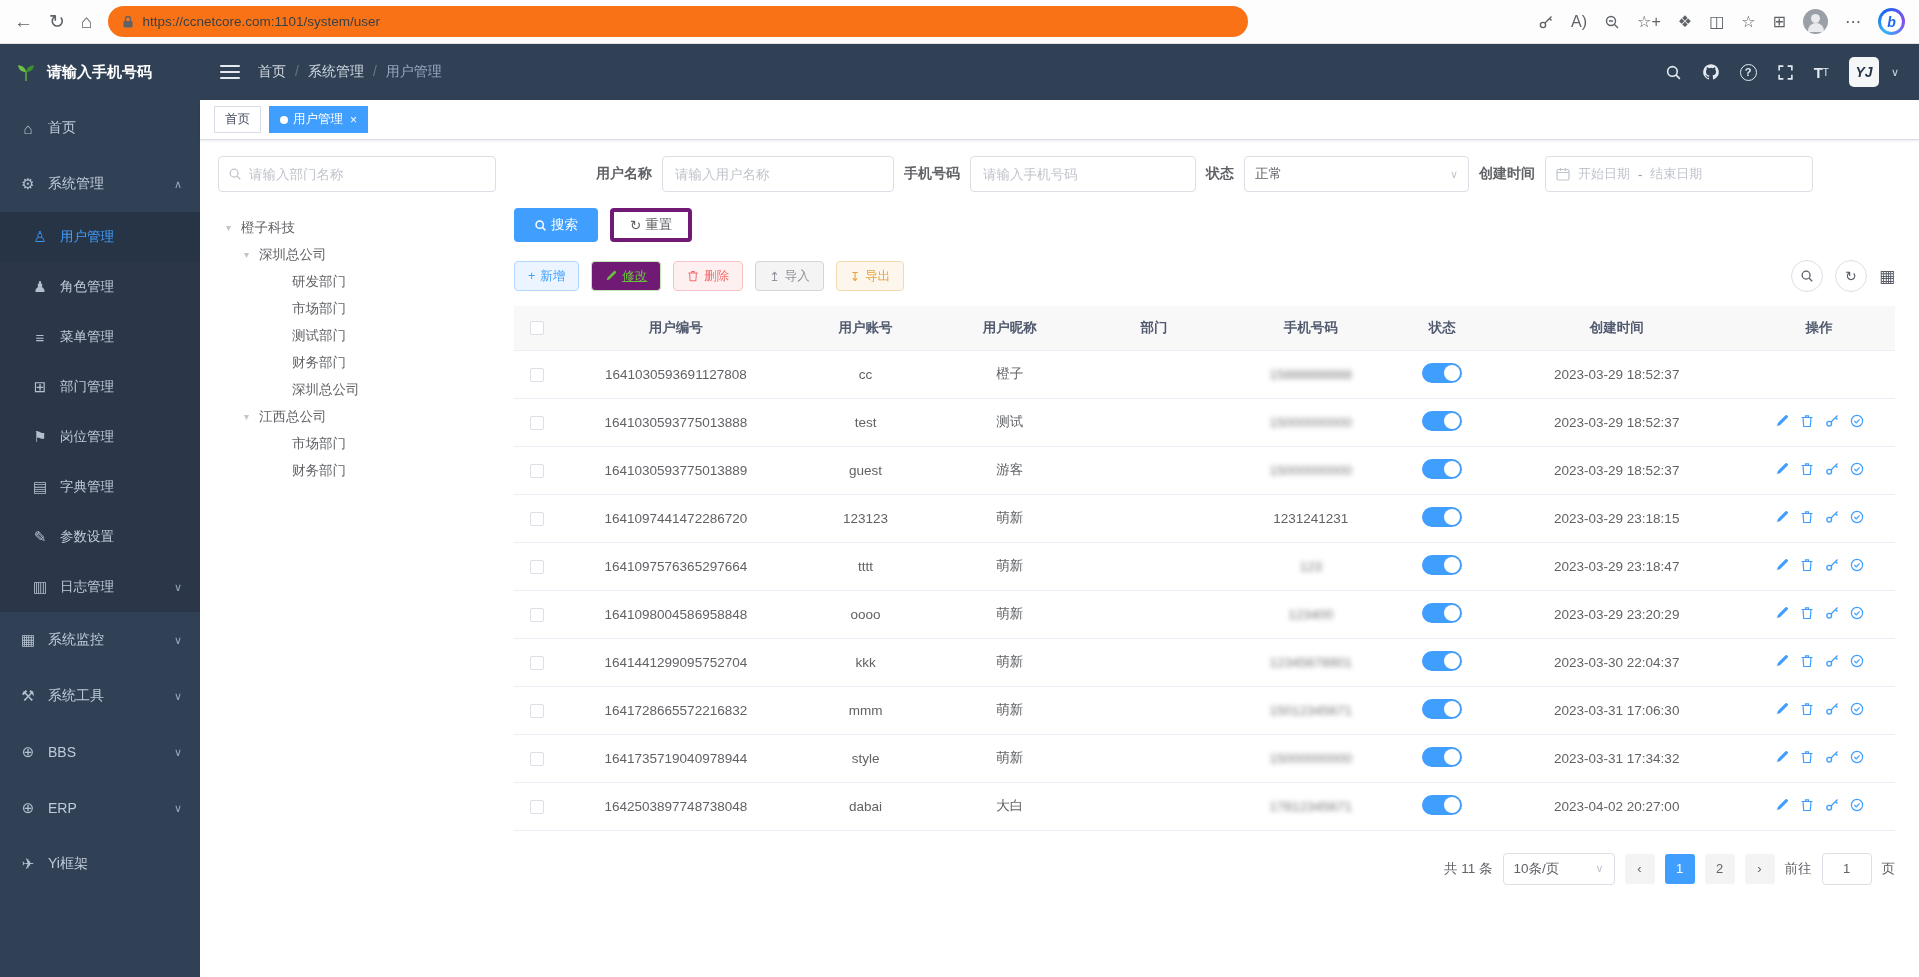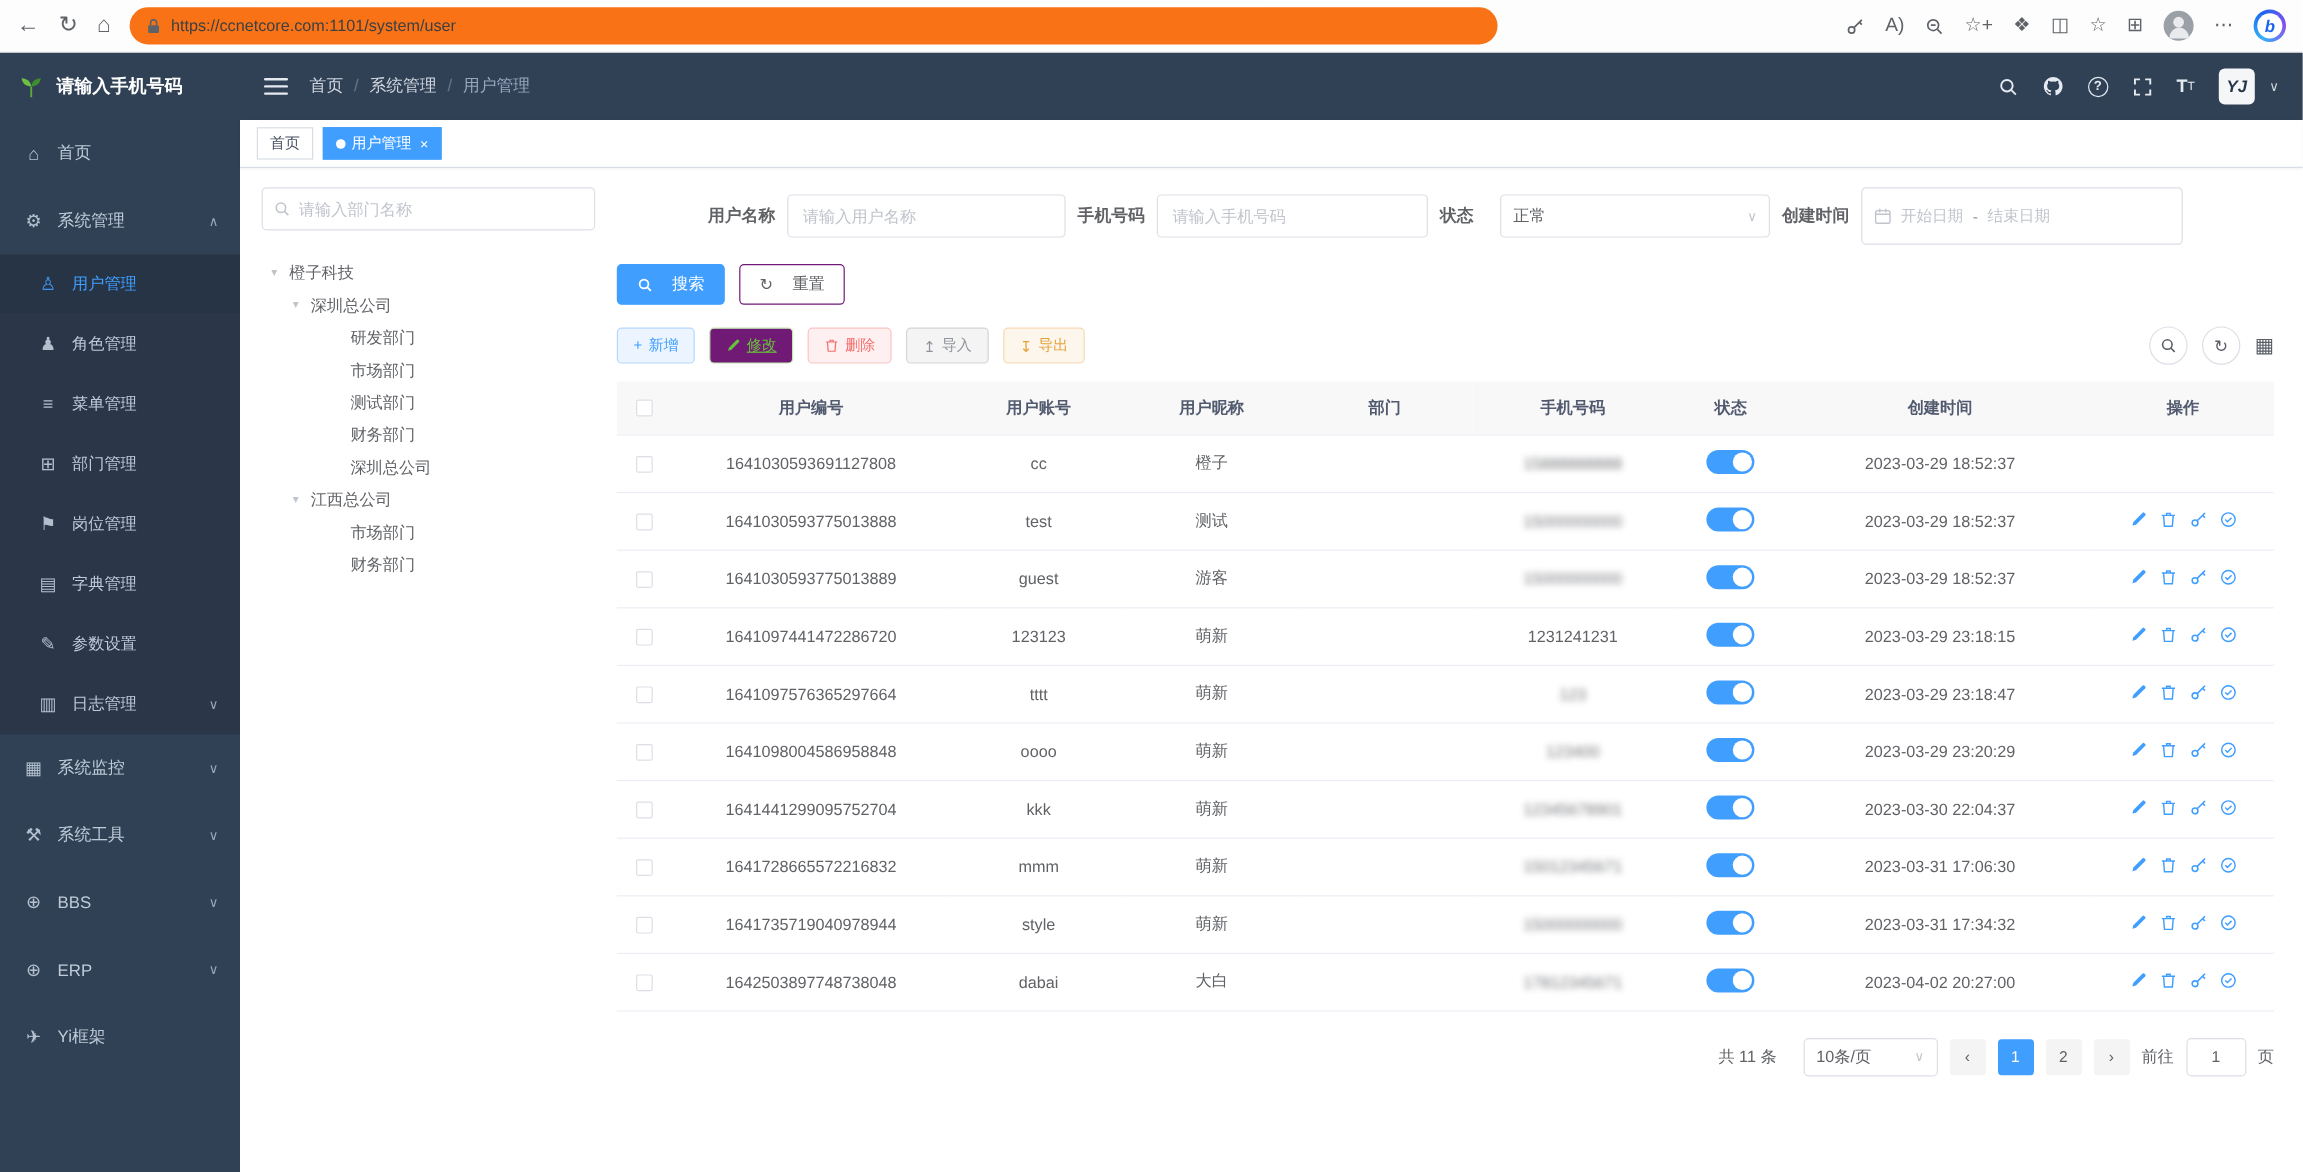--- a/index.html
+++ b/index.html
@@ -76,31 +76,31 @@
   .tree { margin-top:22px; font-size:13.5px; color:#606266; }
   .tree-node { height:27px; display:flex; align-items:center; cursor:pointer; white-space:nowrap; }
   .tree-caret { font-size:10px; color:#c0c4cc; margin-right:5px; width:10px; display:inline-block; }
 
   .filter-row { display:flex; align-items:center; justify-content:center; gap:10px; }
   .f-group { display:flex; align-items:center; gap:10px; }
   .f-label { font-size:14px; font-weight:bold; color:#606266; white-space:nowrap; }
   .f-input { height:36px; border:1px solid #dcdfe6; border-radius:4px; padding:0 12px; font-size:13.5px; color:#606266; outline:none; }
   .w-232 { width:232px; } .w-226 { width:226px; }
   .select { height:36px; border:1px solid #dcdfe6; border-radius:4px; background:#fff;
-    display:flex; align-items:center; justify-content:space-between; padding:0 10px; cursor:pointer;margin-left:12px; }
+    display:flex; align-items:center; justify-content:space-between; padding:0 10px; cursor:pointer; }
   .sel-text { font-size:13.5px; color:#606266; }
   .sel-caret { font-size:11px; color:#c0c4cc; }
   .w-status { width:225px; }
-  .daterange { width:268px; height:48px; border:1px solid #dcdfe6; border-radius:4px;
+  .daterange { width:268px; height:36px; border:1px solid #dcdfe6; border-radius:4px;
     display:flex; align-items:center; gap:8px; padding:4px 10px; cursor:pointer; }
   .dr-ph { font-size:13px; color:#c0c4cc; } .dr-sep { font-size:13px; color:#909399; }
 
   .btn-row { margin-top:16px; display:flex; gap:12px; }
-  .btn { height:34px; border-radius:4px; border:1px solid #701a75; background:#fff;
-    padding:0 16px; font-size:13.5px; color:#606266; display:inline-flex; align-items:center; gap:16px; cursor:pointer; }
+  .btn { height:34px; border-radius:4px; border:4px solid #701a75; background:#fff;
+    padding:0 16px; font-size:13.5px; color:#606266; display:inline-flex; align-items:center; gap:4px; cursor:pointer; }
   .btn-primary { background:#409eff; border-color:#409eff; color:#fff; }
 
   .toolbar { margin-top:18px; display:flex; align-items:center; gap:12px; }
   .chip { height:30px; border-radius:4px; padding:0 13px; font-size:12.5px;
     display:inline-flex; align-items:center; gap:5px; cursor:pointer; border:1px solid; }
   .chip-add    { background:#ecf5ff; border-color:#b3d8ff; color:#409eff; }
   .chip-edit   { background:#701a75; border-color:#c2e7b0; color:#67c23a;text-decoration:underline; }
   .chip-del    { background:#fef0f0; border-color:#fbc4c4; color:#f56c6c; }
   .chip-import { background:#f4f4f5; border-color:#d3d4d6; color:#909399; }
   .chip-export { background:#fdf6ec; border-color:#f5dab1; color:#e6a23c; }

